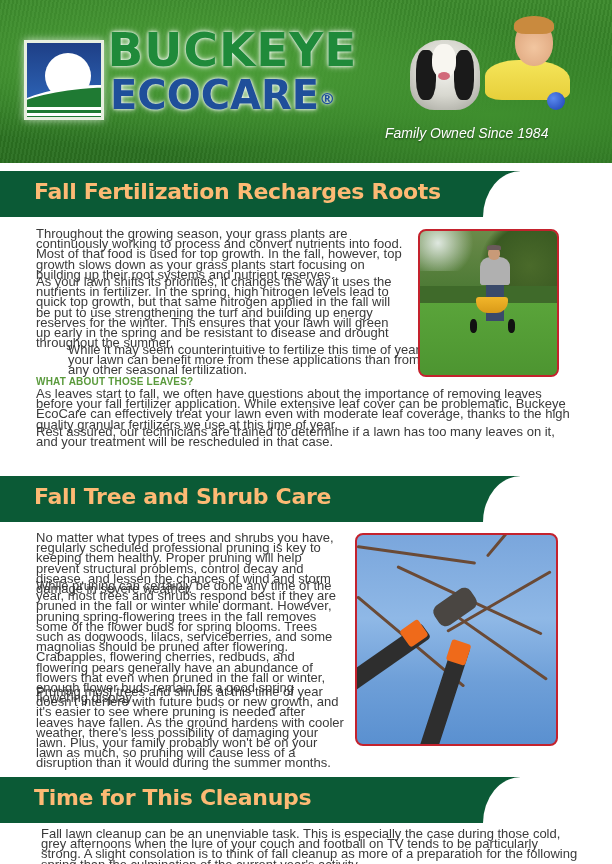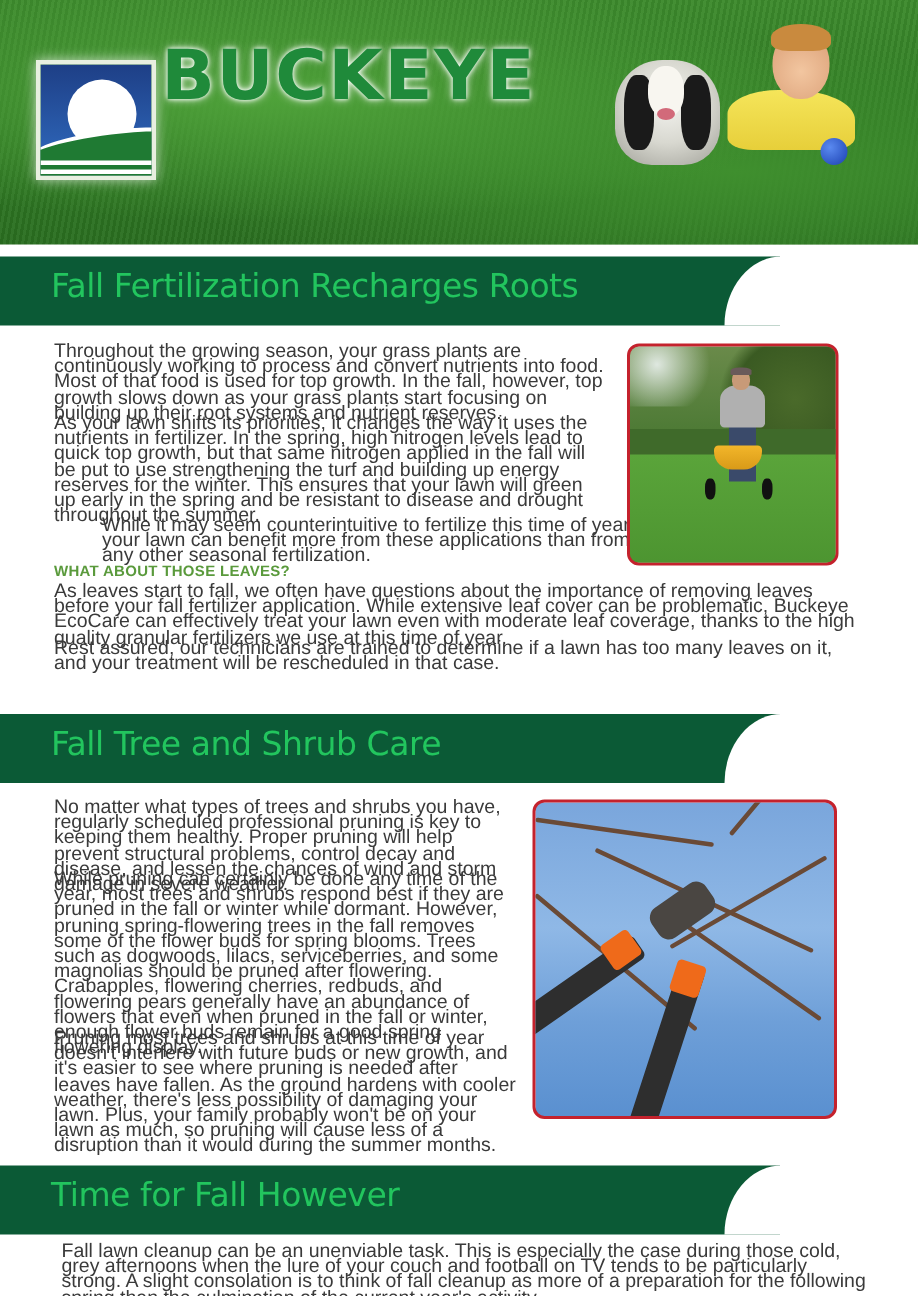--- a/index.html
+++ b/index.html
@@ -71,22 +71,22 @@
     .banner {
       position: absolute; left: 0; width: 520px; height: 46px;
       background: #0b5a36;
     }
     .banner::after {
       content: ""; position: absolute; right: -1px; top: 0; width: 38px; height: 46px;
       background: #fff; border-top-left-radius: 38px 46px;
     }
     .banner-title {
       position: absolute; left: 34px; top: 8px;
-      font-family: "DejaVu Sans", sans-serif; font-weight: normal; font-size: 22px;
-      color: #22c55e; letter-spacing: -0.3px; white-space: nowrap;
+      font-family: "DejaVu Sans", sans-serif; font-weight: bold; font-size: 22px;
+      color: #fdba74; letter-spacing: -0.3px; white-space: nowrap;
     }
 
     .para {
       position: absolute; font-size: 13px; line-height: 10.2px; color: #3a3a3a;
     }
     .subhead {
       position: absolute; font-size: 10px; font-weight: bold; color: #5a9a3c;
       letter-spacing: 0.2px;
     }
 
@@ -124,32 +124,34 @@
 
 <div class="header">
   <div class="logo-box">
     <div class="logo-sun"></div>
     <div class="logo-hill"></div>
     <div class="logo-stripe" style="top:64px"></div>
     <div class="logo-stripe" style="top:70px"></div>
   </div>
   <div class="logo-text">
     <div class="logo-line1">BUCKEYE</div>
+    <div class="logo-line2"><span>ECOCARE</span><span class="logo-reg">®</span></div>
   </div>
   <div class="hero-photo">
     <div class="dog-body"></div>
     <div class="dog-ear-l"></div>
     <div class="dog-ear-r"></div>
     <div class="dog-face"></div>
     <div class="dog-tongue"></div>
     <div class="boy-shirt"></div>
     <div class="boy-head"></div>
     <div class="boy-hair"></div>
     <div class="ball"></div>
   </div>
+  <div class="tagline">Family Owned Since 1984</div>
 </div>
 
 <div class="banner" style="top:171px">
   <div class="banner-title">Fall Fertilization Recharges Roots</div>
 </div>
 
 <div class="para" style="left:36px; top:229px; width:367px;">Throughout the growing season, your grass plants are continuously working to process and convert nutrients into food. Most of that food is used for top growth. In the fall, however, top growth slows down as your grass plants start focusing on building up their root systems and nutrient reserves.</div>
 <div class="para" style="left:36px; top:277px; width:367px;">As your lawn shifts its priorities, it changes the way it uses the nutrients in fertilizer. In the spring, high nitrogen levels lead to quick top growth, but that same nitrogen applied in the fall will be put to use strengthening the turf and building up energy reserves for the winter. This ensures that your lawn will green up early in the spring and be resistant to disease and drought throughout the summer.</div>
 <div class="para" style="left:36px; top:345px; width:367px;margin-left:32px;">While it may seem counterintuitive to fertilize this time of year, your lawn can benefit more from these applications than from any other seasonal fertilization.</div>
 
@@ -187,16 +189,16 @@
   <div class="branch" style="left:100px; top:80px; width:110px; transform:rotate(35deg);"></div>
   <div class="branch" style="left:130px; top:20px; width:80px; transform:rotate(-50deg);"></div>
   <div class="handle" style="left:60px; top:95px; transform:rotate(55deg);"></div>
   <div class="handle" style="left:96px; top:110px; transform:rotate(18deg);"></div>
   <div class="grip" style="left:56px; top:92px; transform:rotate(55deg);"></div>
   <div class="grip" style="left:95px; top:107px; transform:rotate(18deg);"></div>
   <div class="blade"></div>
 </div>
 
 <div class="banner" style="top:777px">
-  <div class="banner-title">Time for Fall However</div>
+  <div class="banner-title">Time for This Cleanups</div>
 </div>
 
 <div class="para" style="left:41px; top:829px; width:540px;">Fall lawn cleanup can be an unenviable task. This is especially the case during those cold, grey afternoons when the lure of your couch and football on TV tends to be particularly strong. A slight consolation is to think of fall cleanup as more of a preparation for the following spring than the culmination of the current year's activity.</div>
 
 </body></html>

